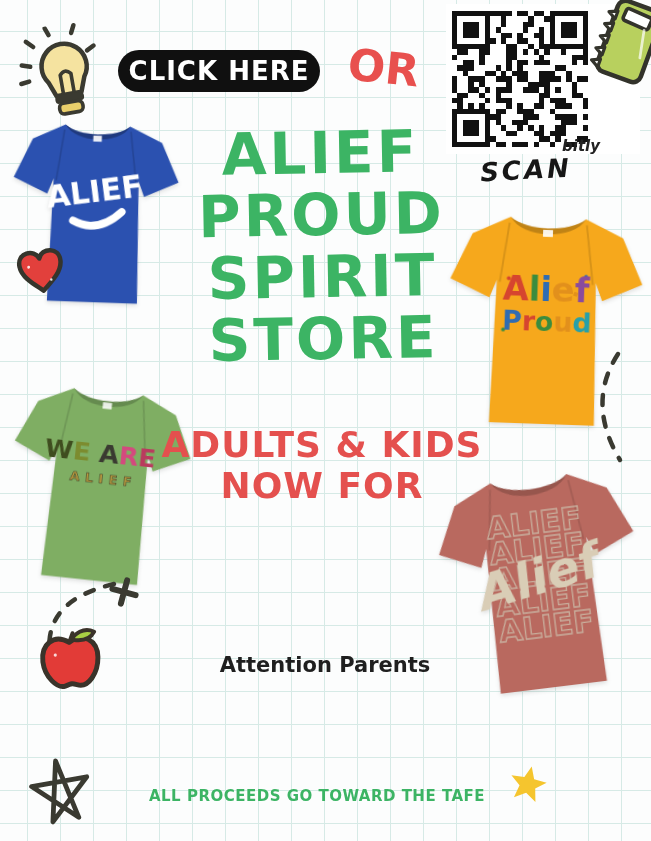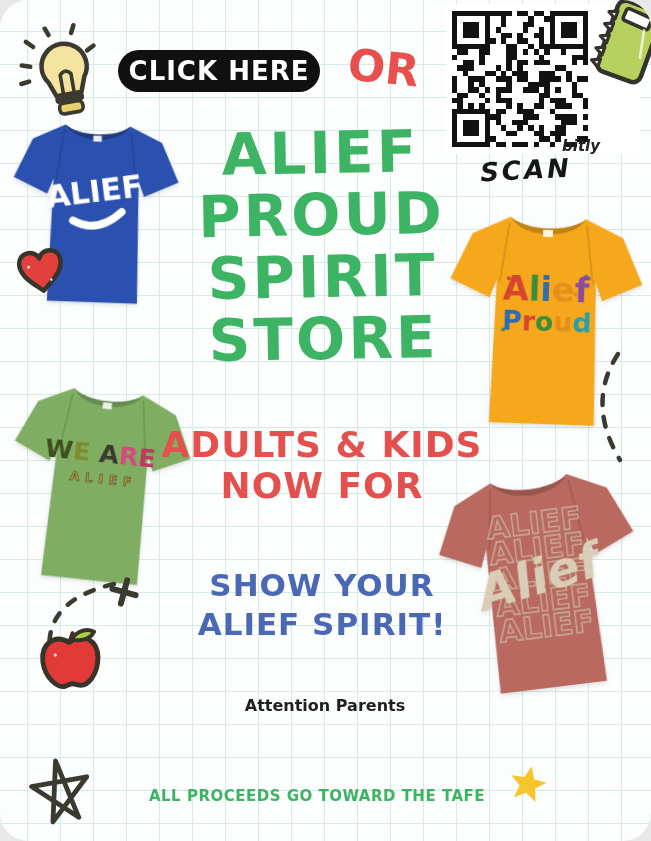--- a/index.html
+++ b/index.html
@@ -4,21 +4,20 @@
 <style>
   html,body{margin:0;padding:0;background:#e8e8e8;}
   .page{
     position:relative;width:651px;height:841px;overflow:hidden;margin:0 auto;
     background-color:#fcfdfd;
     background-image:
       linear-gradient(to right,#d6eae6 1.5px,transparent 1.5px),
       linear-gradient(to bottom,#d6eae6 1.5px,transparent 1.5px);
     background-size:33px 33px;background-position:-6px -2px;
     font-family:"DejaVu Sans",sans-serif;
-    border-radius:28px;
   }
   .abs{position:absolute;}
   .ctr{text-align:center;}
   svg{display:block;width:100%;height:100%;}
   svg text{font-family:"DejaVu Sans",sans-serif;}
 
   #lightbulb{left:18px;top:24px;width:92px;height:104px;transform:rotate(-10deg);}
   #click-btn{
     left:118px;top:50px;width:202px;height:42px;border-radius:24px;background:#101010;
     color:#fff;font-size:26px;font-weight:800;letter-spacing:1px;
@@ -39,21 +38,21 @@
   #shirt-rust{left:434px;top:466px;width:214px;height:232px;transform:rotate(-7deg);}
 
   #heart{left:14px;top:241px;width:54px;height:60px;transform:rotate(-8deg);z-index:5;}
 
   #main-title{left:160px;top:122px;width:324px;font-size:58px;font-weight:800;color:#3cb464;
     line-height:62px;letter-spacing:3px;transform:rotate(-1deg);}
   #red-sub{left:160px;top:424px;width:324px;font-size:36px;font-weight:800;color:#e4504e;
     line-height:41px;letter-spacing:1px;}
   #blue-sub{left:160px;top:566px;width:324px;font-size:31px;font-weight:800;color:#4a68b4;
     line-height:39px;letter-spacing:1px;}
-  #attention{left:60px;top:690px;width:530px;font-size:16px;font-weight:700;color:#1f1f1f;line-height:31px;}
+  #attention{left:60px;top:650px;width:530px;font-size:21px;font-weight:700;color:#1f1f1f;line-height:31px;}
   #proceeds{left:132px;top:788px;width:370px;font-size:15px;font-weight:700;color:#3cb464;
     line-height:17px;letter-spacing:0.5px;}
 
   #plus-doodle{left:106px;top:574px;width:36px;height:36px;transform:rotate(15deg);}
   #dash-left{left:18px;top:576px;width:110px;height:96px;}
   #dash-right{left:584px;top:348px;width:54px;height:118px;}
   #apple{left:34px;top:626px;width:74px;height:70px;transform:rotate(-4deg);}
   #star-scribble{left:26px;top:754px;width:70px;height:76px;transform:rotate(-10deg);}
   #yellow-star{left:508px;top:764px;width:40px;height:40px;transform:rotate(12deg);}
 </style>
@@ -464,24 +463,20 @@
       <text x="98" y="90" text-anchor="middle" font-size="28" font-weight="bold"><tspan fill="#3f4d1f">W</tspan><tspan fill="#7c8c2f">E</tspan><tspan fill="#3a3a31"> </tspan><tspan fill="#3a3a31">A</tspan><tspan fill="#d4497e">R</tspan><tspan fill="#b93b5e">E</tspan></text>
       <text x="104" y="113" text-anchor="middle" font-size="14" font-weight="bold" letter-spacing="6" fill="#b89a3e" stroke="#3a3a2a" stroke-width="0.6">ALIEF</text>
     </svg>
   </div>
 
   <div class="abs ctr" id="red-sub">
     <div>ADULTS &amp; KIDS</div>
     <div>NOW FOR</div>
   </div>
 
-  <div class="abs ctr" id="blue-sub">
-    <div>SHOW YOUR</div>
-    <div>ALIEF SPIRIT!</div>
-  </div>
 
   <div class="abs shirt" id="shirt-rust">
     <svg viewBox="0 0 200 230">
       <path d="M62 12 C78 26 122 26 138 12 L176 30 L197 76 L157 94 L150 76 L153 220 L47 220 L50 76 L43 94 L3 76 L24 30 Z" fill="#b9695f"></path>
       <path d="M62 12 C78 26 122 26 138 12 C126 34 74 34 62 12 Z" fill="rgba(0,0,0,.18)"></path>
       <path d="M53 78 L61 18 M147 78 L139 18" stroke="rgba(0,0,0,.1)" stroke-width="2" fill="none"></path>
       <g fill="none" stroke="#cbb9a6" stroke-width="1.3" font-size="30" font-weight="bold" text-anchor="middle" opacity="0.85">
         <text x="100" y="66">ALIEF</text>
         <text x="100" y="92">ALIEF</text>
         <text x="100" y="118">ALIEF</text>

